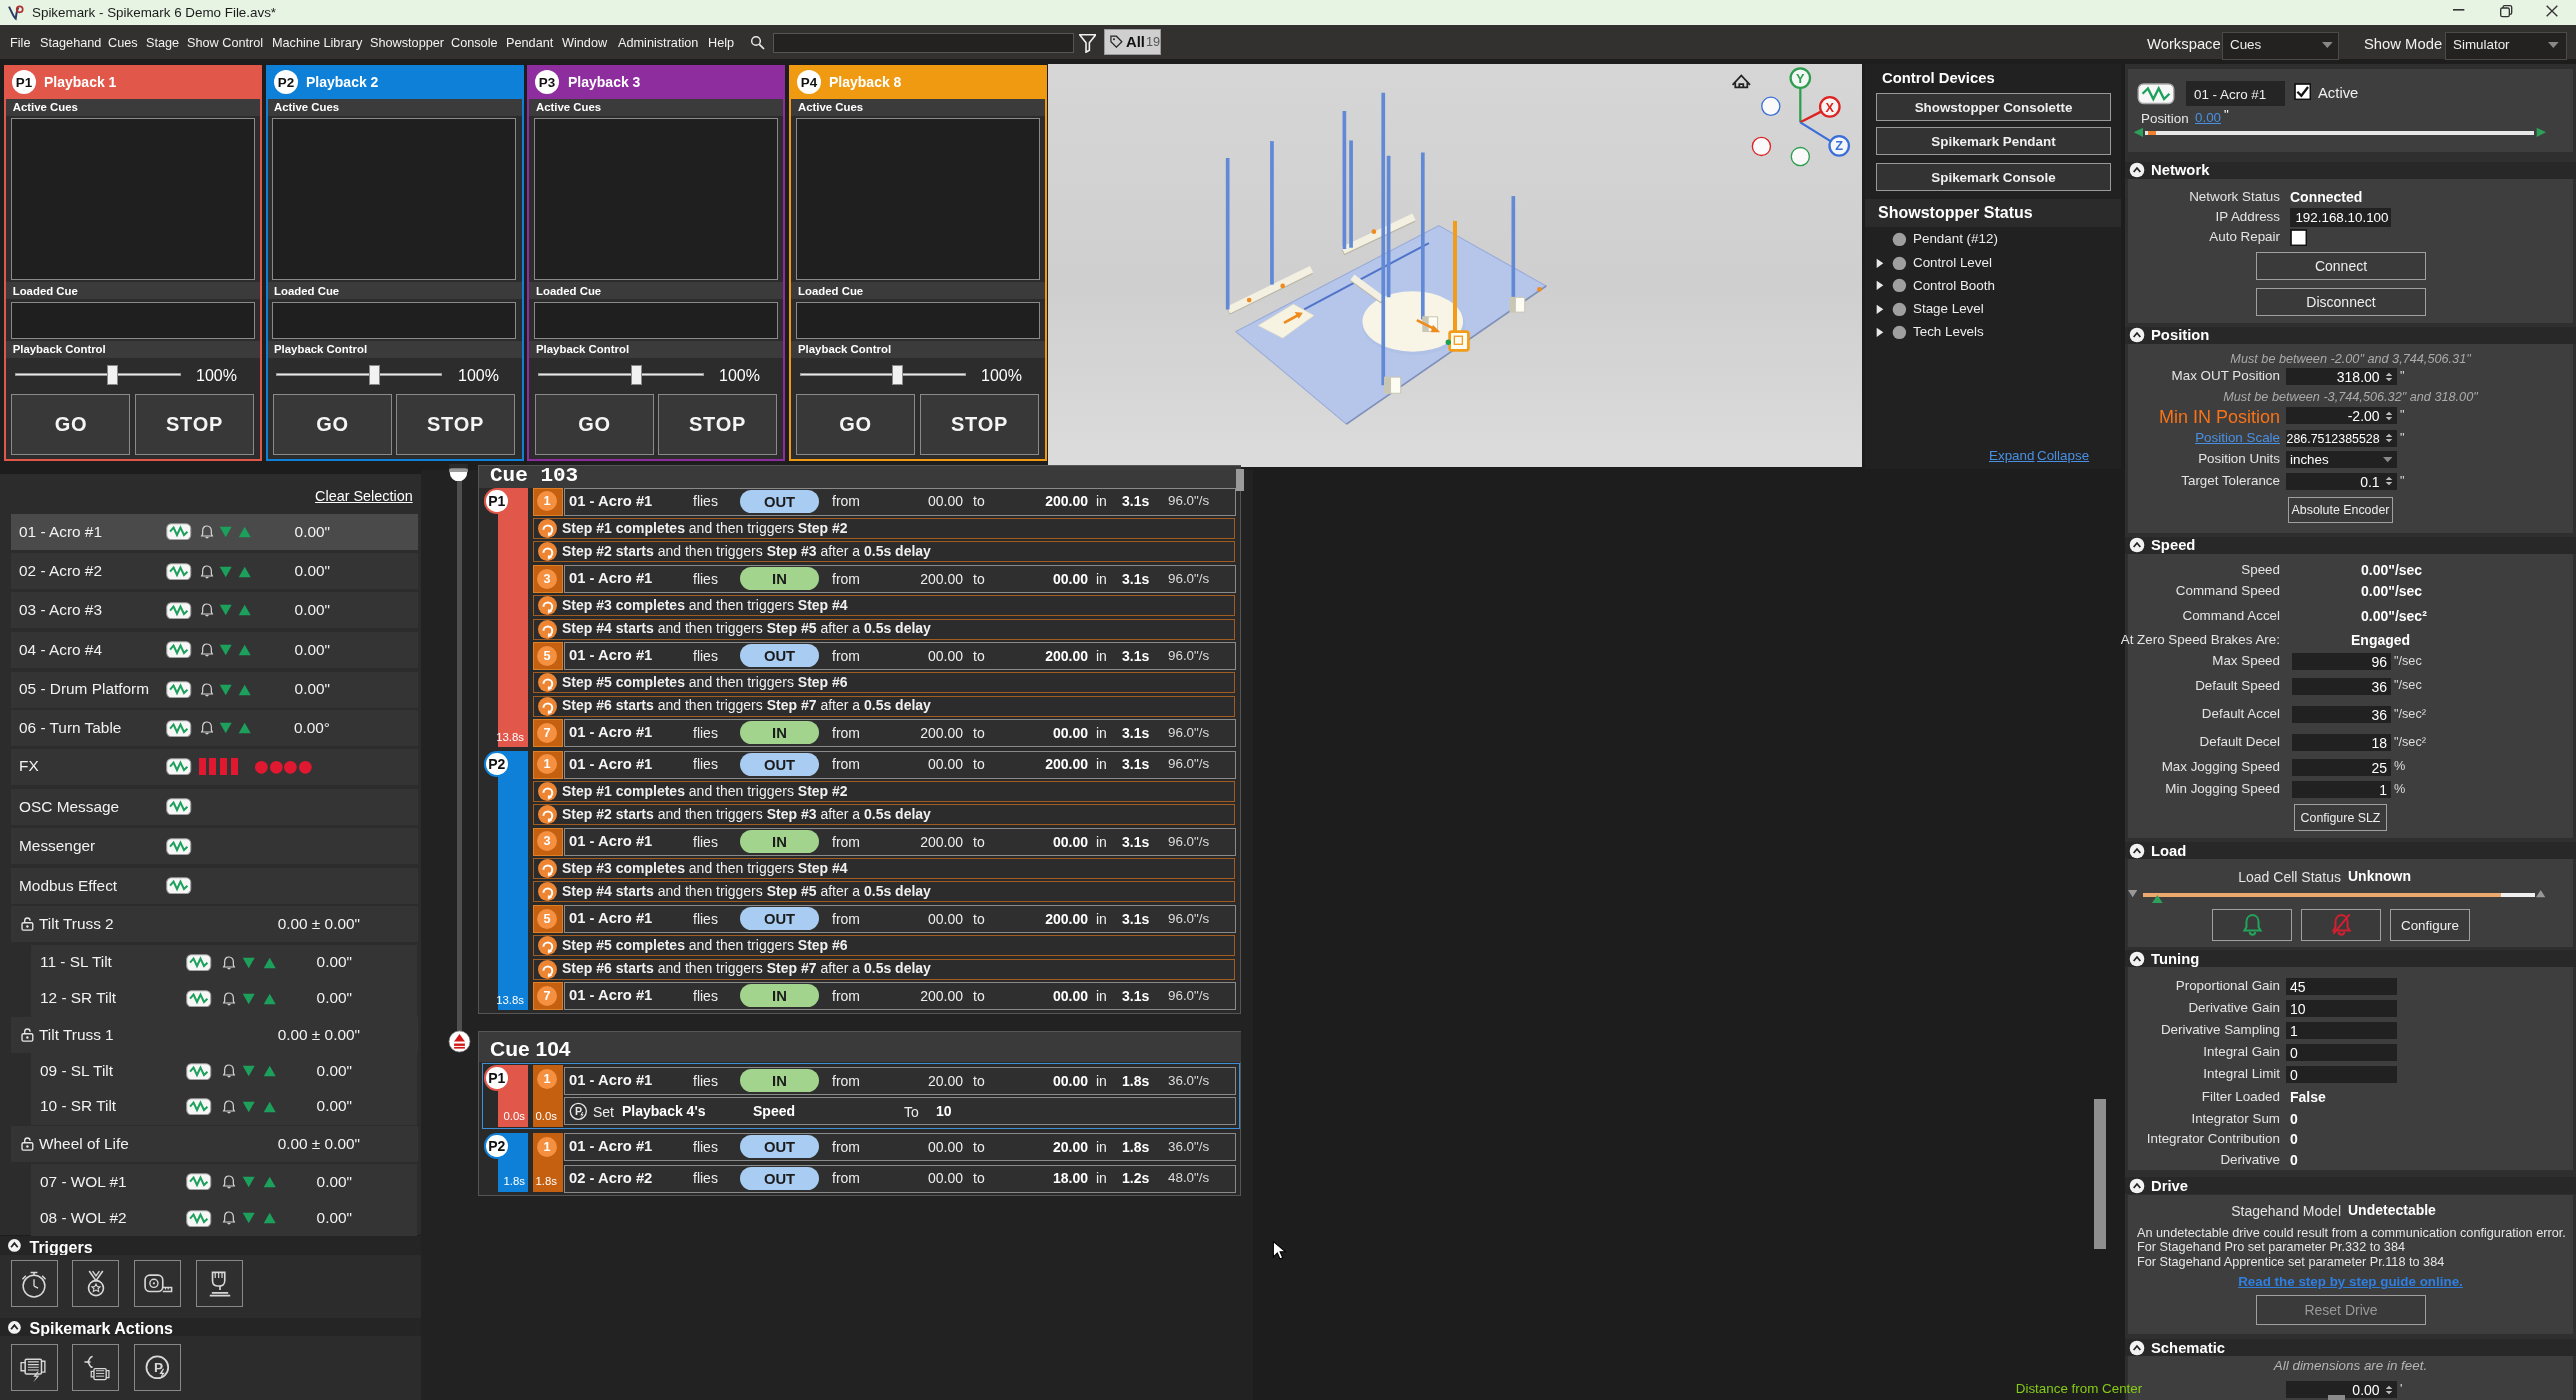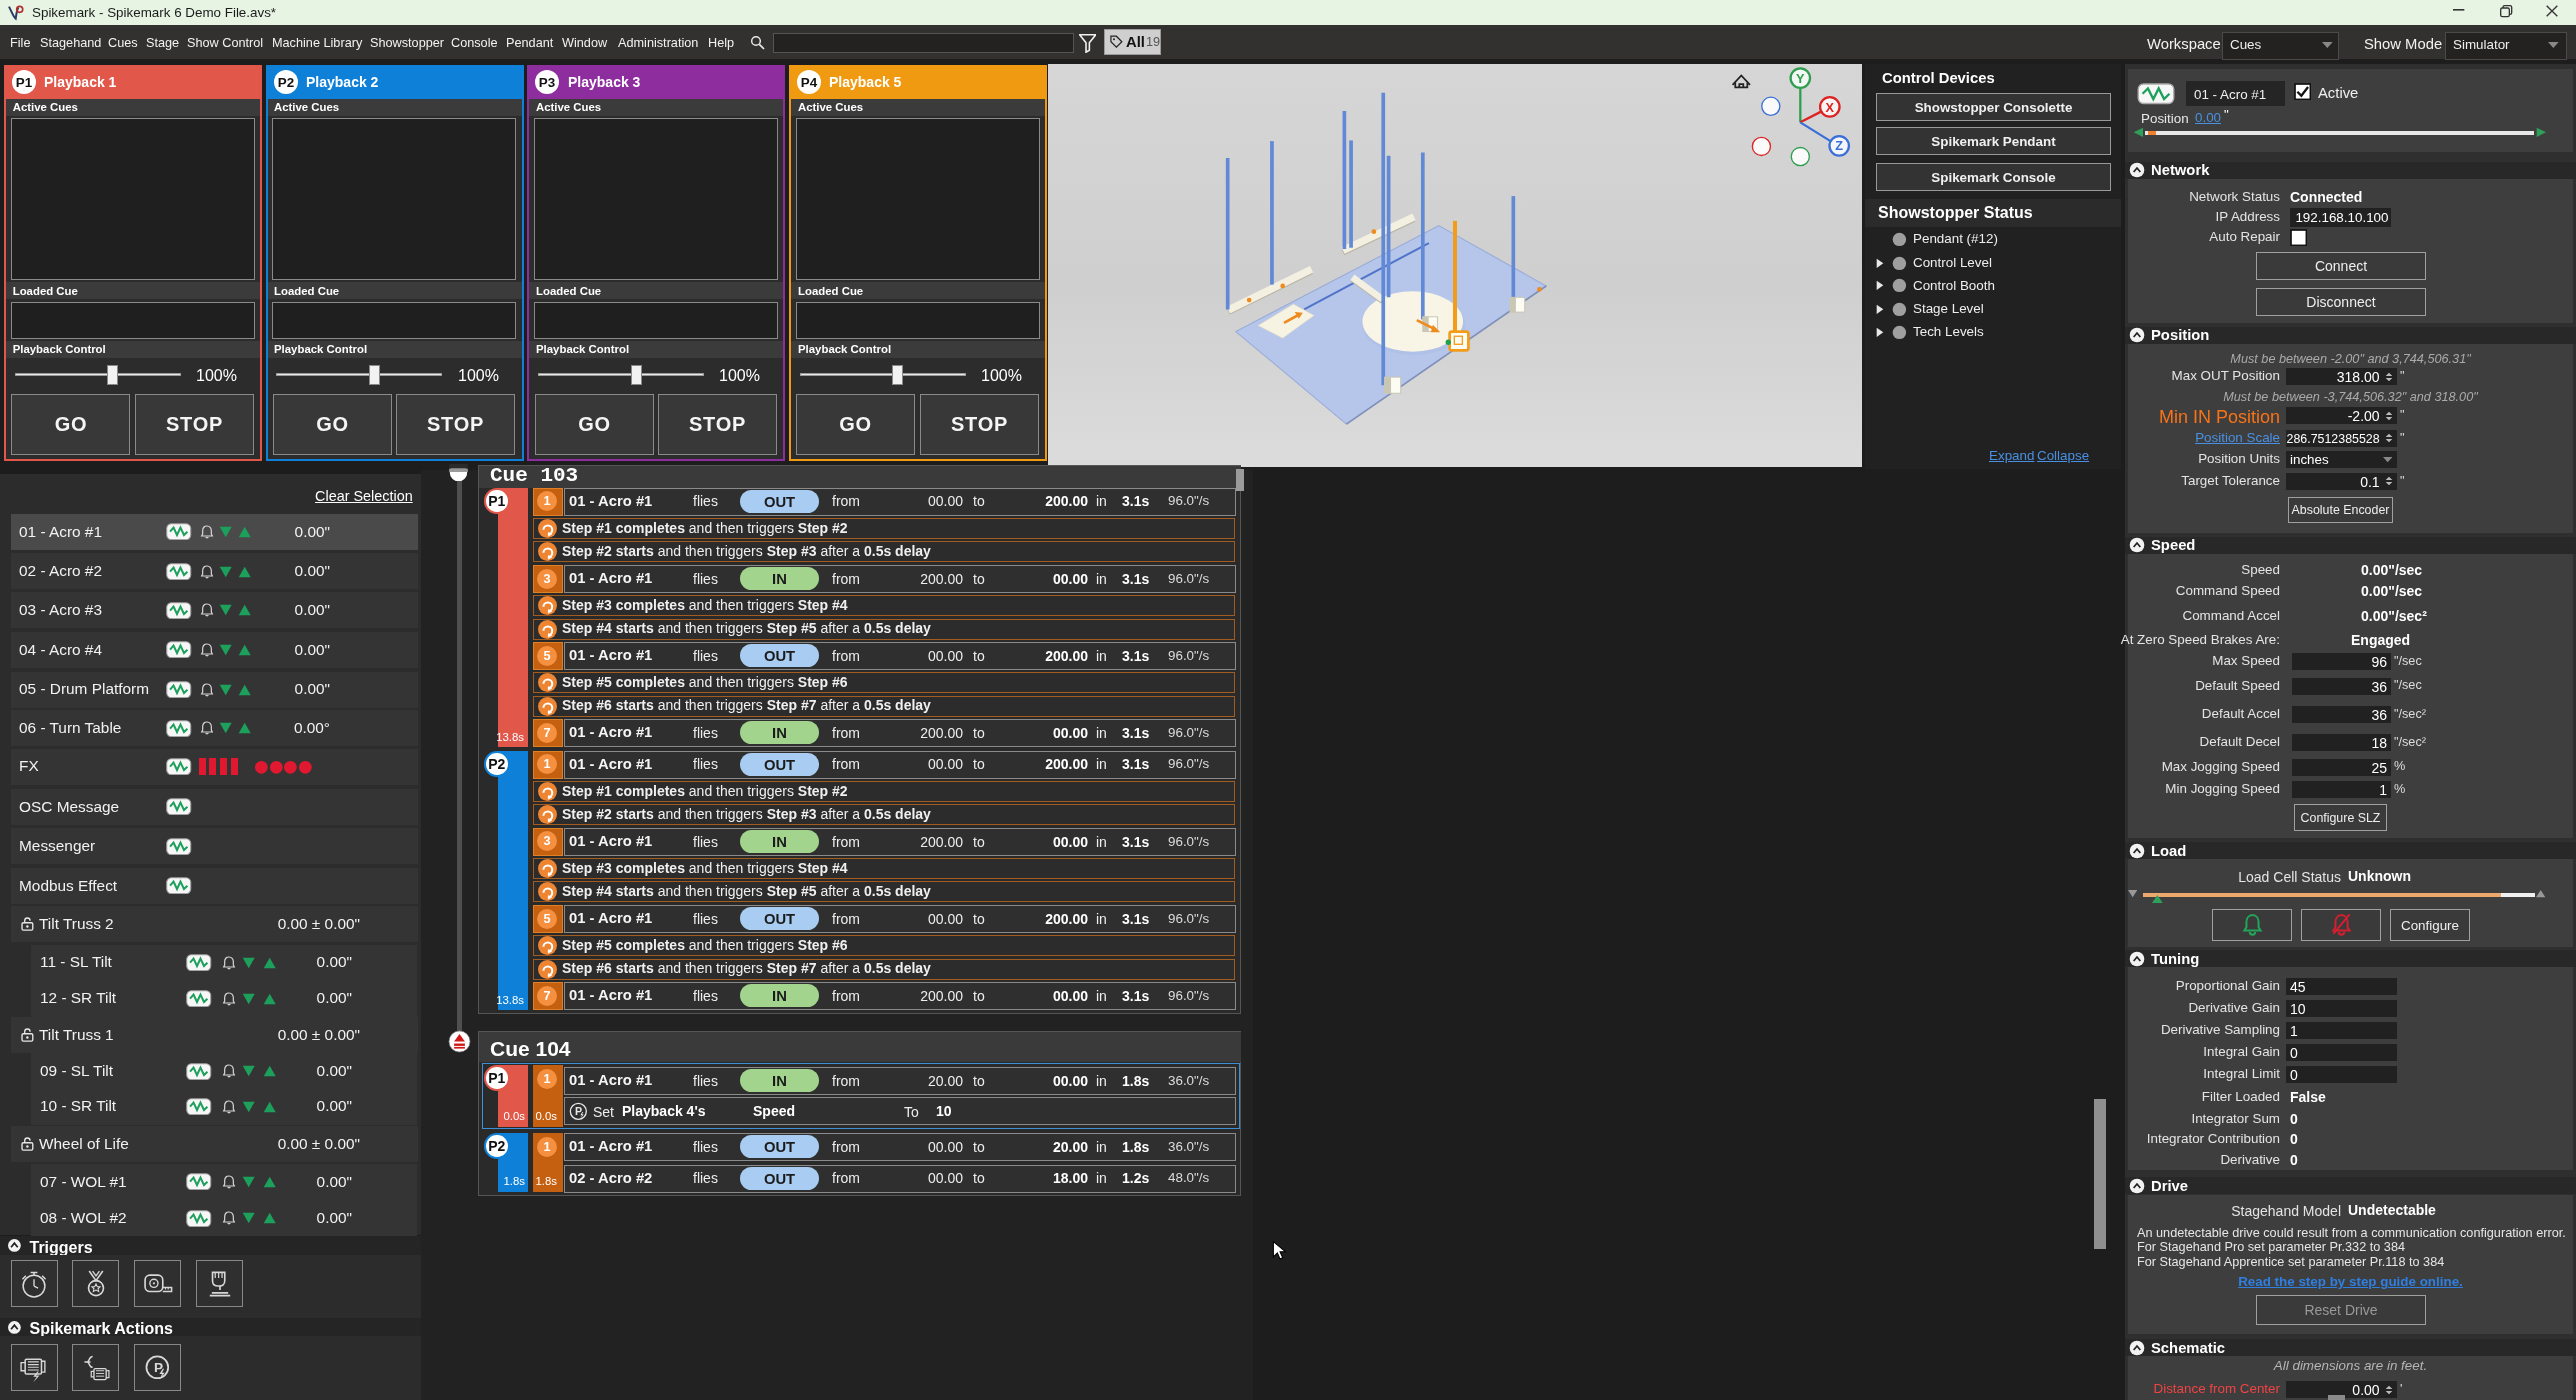--- a/index.html
+++ b/index.html
@@ -110,21 +110,21 @@
 <div style="left:529px;top:341px;width:254px;height:17.4px;background:#3b3b3b"></div>
 <div style="left:536px;top:343px;font-size:11.4px;color:#fff;font-weight:700;white-space:nowrap;">Playback Control</div>
 <div style="left:538px;top:373px;width:166px;height:3.4px;background:#e8e8e8;border:0.7px solid #999"></div>
 <div style="left:631px;top:365px;width:10.7px;height:20px;background:#f2f2f2;border:0.7px solid #888"></div>
 <div style="left:719px;top:367px;font-size:16px;color:#fff;font-weight:400;white-space:nowrap;">100%</div>
 <div style="left:535px;top:394px;width:119px;height:61px;background:#383838;border:0.7px solid #8a8a8a;display:flex;align-items:center;justify-content:center;font-size:20px;font-weight:700;color:#f5f5f5;letter-spacing:0.7px">GO</div>
 <div style="left:658px;top:394px;width:119px;height:61px;background:#383838;border:0.7px solid #8a8a8a;display:flex;align-items:center;justify-content:center;font-size:20px;font-weight:700;color:#f5f5f5;letter-spacing:0.7px">STOP</div>
 <div style="left:789px;top:65px;width:258px;height:396px;background:#2c2c2c;border:2px solid #f09a12"></div>
 <div style="left:789px;top:65px;width:258px;height:34px;background:#f09a12"></div>
 <div style="left:797px;top:70px;width:24px;height:24px;background:#fff;border-radius:50%;display:flex;align-items:center;justify-content:center;color:#111;font-size:13.4px;font-weight:700">P4</div>
-<div style="left:829px;top:74px;font-size:14px;color:#fff;font-weight:700;white-space:nowrap;">Playback 5</div>
+<div style="left:829px;top:74px;font-size:14px;color:#fff;font-weight:700;white-space:nowrap;">Playback 8</div>
 <div style="left:791px;top:99px;width:254px;height:17.4px;background:#3b3b3b"></div>
 <div style="left:798px;top:101px;font-size:11.4px;color:#fff;font-weight:700;white-space:nowrap;">Active Cues</div>
 <div style="left:796px;top:118px;width:244px;height:162px;background:#1f1f1f;border:0.7px solid #8a8a8a"></div>
 <div style="left:791px;top:282px;width:254px;height:17.4px;background:#3b3b3b"></div>
 <div style="left:798px;top:285px;font-size:11.4px;color:#fff;font-weight:700;white-space:nowrap;">Loaded Cue</div>
 <div style="left:796px;top:302px;width:244px;height:37px;background:#1f1f1f;border:0.7px solid #8a8a8a"></div>
 <div style="left:791px;top:341px;width:254px;height:17.4px;background:#3b3b3b"></div>
 <div style="left:798px;top:343px;font-size:11.4px;color:#fff;font-weight:700;white-space:nowrap;">Playback Control</div>
 <div style="left:800px;top:373px;width:166px;height:3.4px;background:#e8e8e8;border:0.7px solid #999"></div>
 <div style="left:892px;top:365px;width:10.7px;height:20px;background:#f2f2f2;border:0.7px solid #888"></div>
@@ -1022,21 +1022,21 @@
 <div style="left:2015px;top:1274px;width:671px;text-align:center;font-size:13.4px;color:#2f7fe0;font-weight:700;white-space:nowrap;text-decoration:underline">Read the step by step guide online.</div>
 <div class="btn" style="left:2256px;top:1295px;width:170px;height:30px;font-size:14px;color:#999">Reset Drive</div>
 <div style="left:2125px;top:1339px;width:451px;height:17.4px;background:#282828"></div>
 <svg style="left:2129px;top:1340px" width="16" height="16" viewBox="0 0 24 24">
     <circle cx="12" cy="12" r="11" fill="#f2f2f2"></circle>
     <path d="M7 15 L12 9 L17 15" fill="none" stroke="#222" stroke-width="2.6"></path>
   </svg>
 <div style="left:2151px;top:1340px;font-size:14.8px;color:#fff;font-weight:700;white-space:nowrap;">Schematic</div>
 <div style="left:2128px;top:1356px;width:445px;height:44px;background:#3e3e3e"></div>
 <div style="left:2015px;top:1358px;width:671px;text-align:center;font-size:13.4px;color:#b5b5b5;font-weight:400;white-space:nowrap;font-style:italic">All dimensions are in feet.</div>
-<div style="left:1878px;top:1381px;width:402px;text-align:right;font-size:13.4px;color:#ef4444;font-weight:400;white-space:nowrap;">Distance from Center</div>
+<div style="left:1878px;top:1381px;width:402px;text-align:center;font-size:13.4px;color:#84cc16;font-weight:400;white-space:nowrap;">Distance from Center</div>
 <div style="left:2286px;top:1381px;width:111px;height:17.4px;background:#212121;display:flex;align-items:center;justify-content:flex-end;padding-right:17.4px;font-size:14px;color:#fff">0.00</div>
 <svg style="left:2385px;top:1385px" width="8" height="10" viewBox="0 0 12 15">
     <polygon points="6,1 11,6 1,6" fill="#bbb"></polygon>
     <polygon points="1,9 11,9 6,14" fill="#bbb"></polygon>
   </svg>
 <div style="left:2400px;top:1382px;font-size:12.7px;color:#ddd;font-weight:400;white-space:nowrap;">'</div>
 <div style="left:2328px;top:1395px;width:17.4px;height:5.4px;background:#8a8a8a"></div>
 <div style="left:2094px;top:1099px;width:12px;height:150px;background:#8f8f8f"></div>
 <svg style="left:1272px;top:1241px" width="17.4" height="20" viewBox="0 0 26 30">
     <path d="M2 1 L2 24 L8 18 L12 27 L16 25 L12 16 L20 16 Z" fill="#fff" stroke="#000" stroke-width="1.6"></path>

